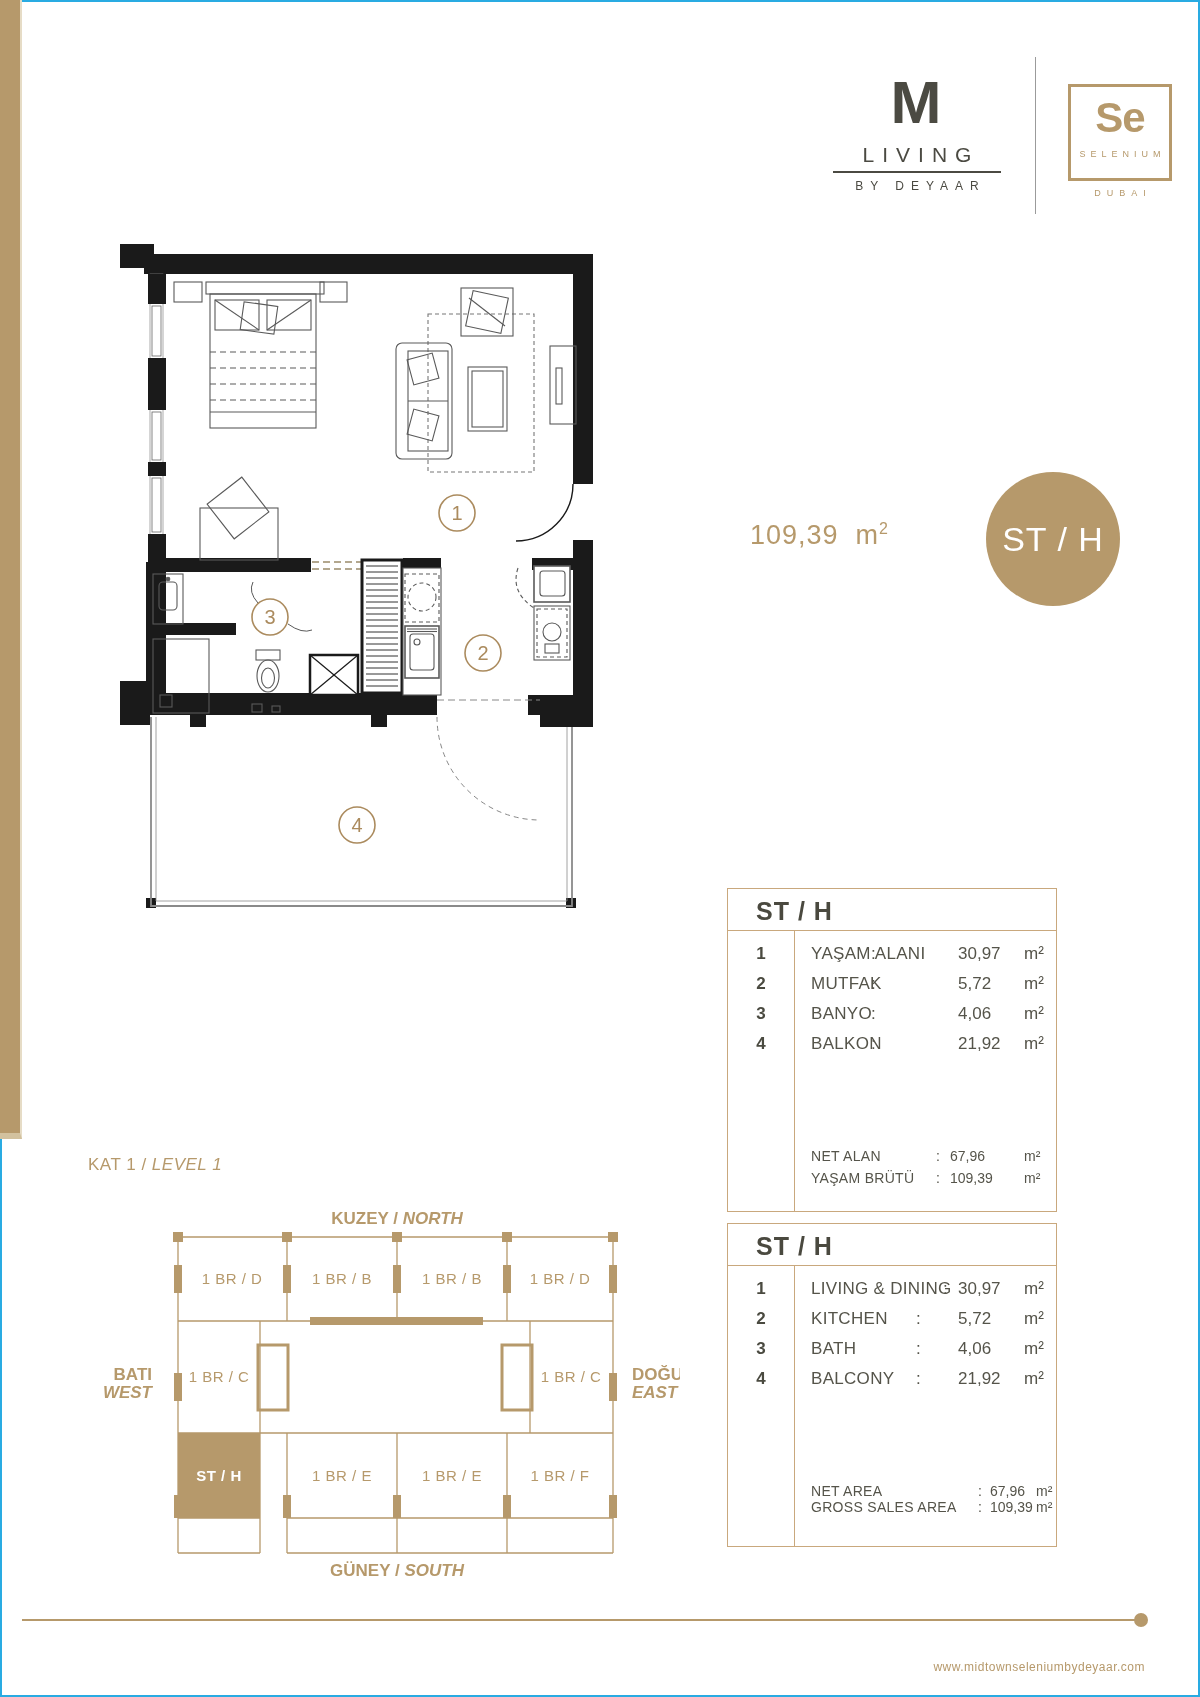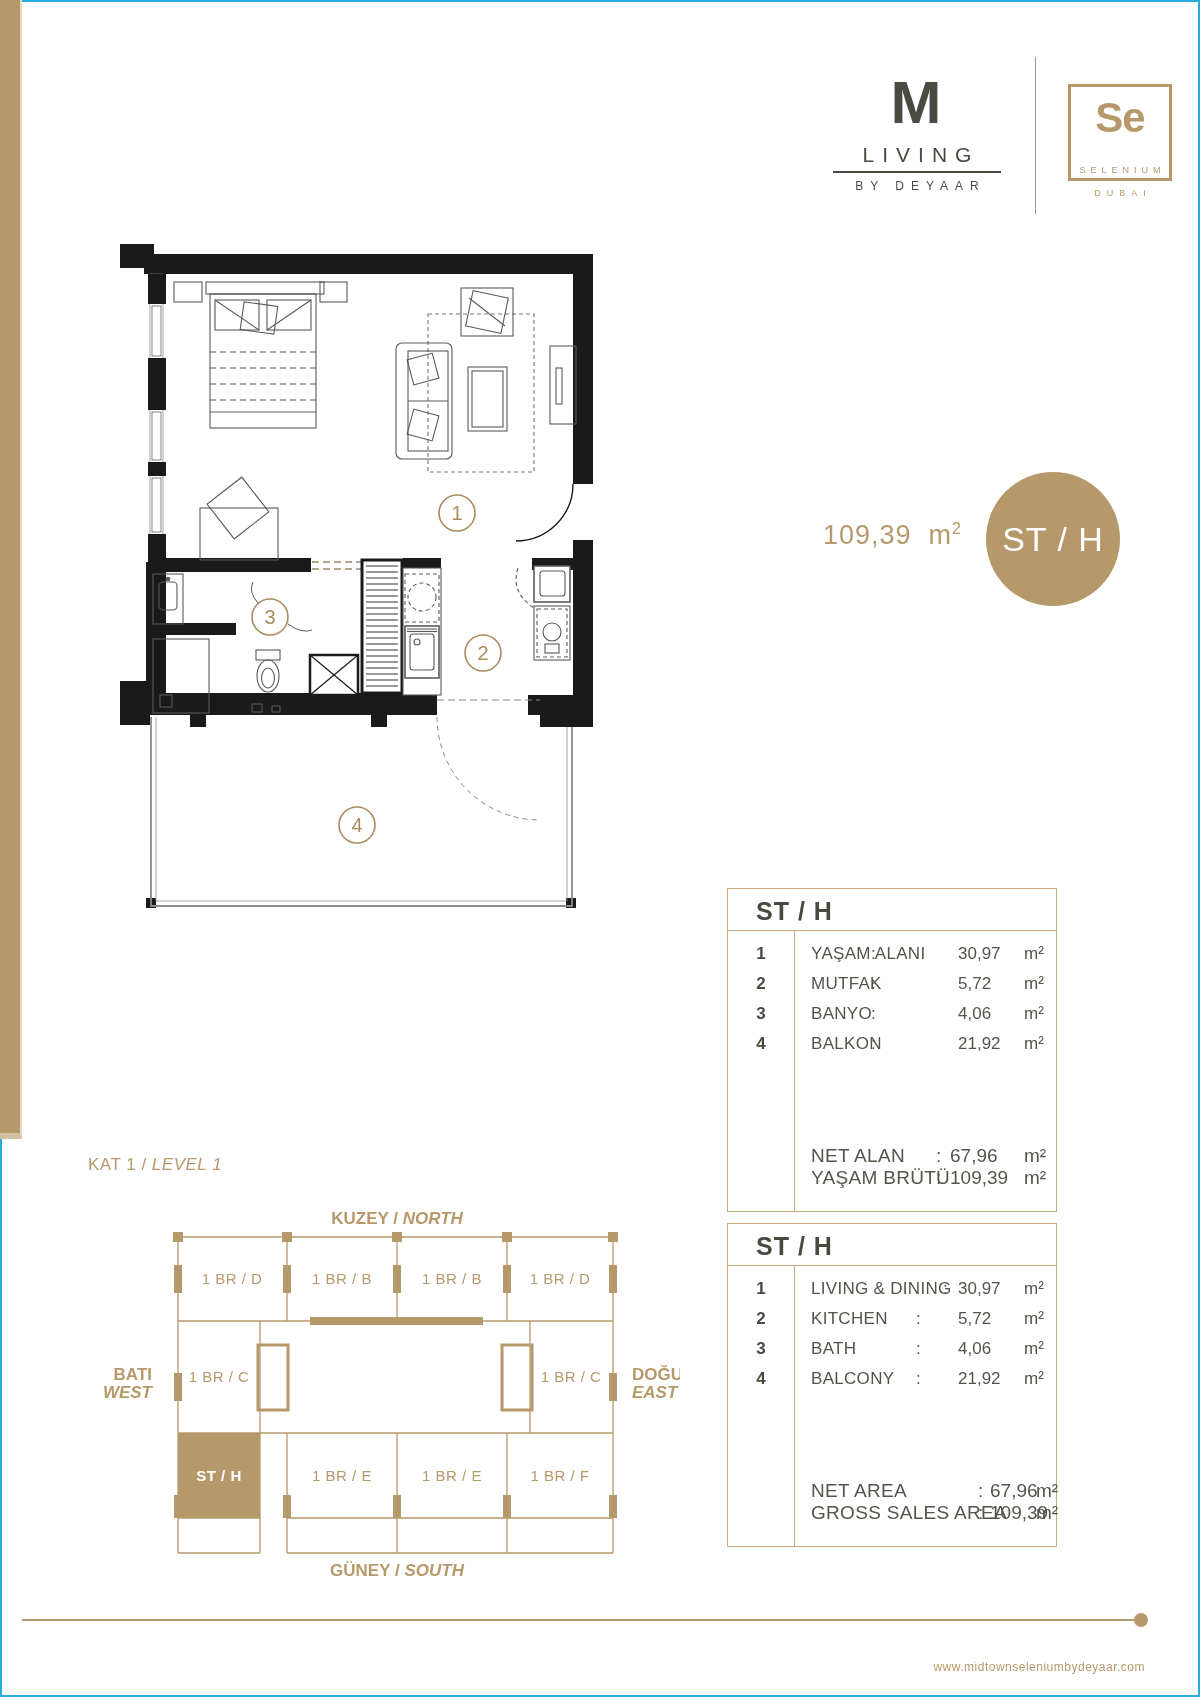--- a/index.html
+++ b/index.html
@@ -8,33 +8,33 @@
   .gold-bar{position:absolute;left:0;top:0;width:20px;height:1133px;background:#b6996b;border-right:2px solid #e6dcc6;border-bottom:6px solid #d2c19e;z-index:60;}
   .abs{position:absolute;}
   
   .mid-mark{position:absolute;left:886px;top:70px;width:60px;height:66px;font-size:60px;font-weight:bold;color:#4b4a42;text-align:center;line-height:66px;transform:scaleX(1.02);}
   .mid-name{position:absolute;left:826px;top:143px;width:182px;text-align:center;font-size:21px;letter-spacing:8px;color:#4b4a42;text-indent:8px;}
   .mid-rule{position:absolute;left:833px;top:171px;width:168px;height:2px;background:#4b4a42;}
   .mid-sub{position:absolute;left:826px;top:179px;width:182px;text-align:center;font-size:12px;letter-spacing:7px;color:#4b4a42;text-indent:7px;}
   .logo-divider{position:absolute;left:1035px;top:57px;width:1px;height:157px;background:#9b9b9b;}
   .se-box{position:absolute;left:1068px;top:84px;width:104px;height:97px;border:3px solid #b6996b;box-sizing:border-box;text-align:center;}
   .se-mark{font-size:42px;font-weight:bold;color:#b6996b;line-height:62px;letter-spacing:-1px;}
-  .se-name{font-size:9px;letter-spacing:5px;color:#b6996b;margin-top:16px;text-indent:5px;}
+  .se-name{font-size:9px;letter-spacing:5px;color:#b6996b;margin-top:0;text-indent:5px;}
   .se-city{position:absolute;left:1068px;top:188px;width:104px;text-align:center;font-size:9px;letter-spacing:6px;color:#b6996b;text-indent:6px;}
   
-  .area-text{position:absolute;left:750px;top:520px;width:212px;text-align:right;font-size:27px;color:#b6996b;letter-spacing:1px;}
+  .area-text{position:absolute;left:750px;top:520px;width:212px;text-align:left;font-size:27px;color:#b6996b;letter-spacing:1px;}
   .area-text sup{font-size:16px;}
   .unit-circle{position:absolute;left:986px;top:472px;width:134px;height:134px;border-radius:50%;background:#b6996b;color:#fff;font-size:34px;letter-spacing:1px;display:flex;align-items:center;justify-content:center;}
   
   .itable{position:absolute;left:727px;width:330px;height:324px;border:1px solid #c9a87d;box-sizing:border-box;color:#55544a;}
   .it-head{position:absolute;left:0;top:0;right:0;height:41px;border-bottom:1px solid #c9a87d;font-size:25px;font-weight:bold;color:#4a493f;line-height:44px;padding-left:28px;letter-spacing:1px;}
   .it-body{position:absolute;left:0;top:41px;right:0;bottom:0;}
   .it-vline{position:absolute;left:66px;top:0;bottom:0;width:1px;background:#c9a87d;}
   .irow{position:absolute;left:0;right:0;height:30px;line-height:30px;font-size:17px;}
-  .trow{position:absolute;left:0;right:0;height:22px;line-height:22px;font-size:19px;}
+  .trow{position:absolute;left:0;right:0;height:22px;line-height:22px;font-size:14px;}
   .irow span,.trow span{position:absolute;white-space:nowrap;}
   .n{left:0;width:66px;text-align:center;font-weight:bold;color:#4a4a40;}
   .lb{left:83px;letter-spacing:0.3px;}
   .un{left:296px;}
   
   .level-label{position:absolute;left:88px;top:1155px;font-size:17px;color:#b6996b;letter-spacing:0.5px;}
   .level-label .it{font-style:italic;}
   .foot-line{position:absolute;left:22px;top:1619px;width:1114px;height:2px;background:#b6996b;}
   .foot-dot{position:absolute;left:1134px;top:1613px;width:14px;height:14px;border-radius:50%;background:#b6996b;}
   .website{position:absolute;right:55px;top:1640px;font-size:12px;color:#b6996b;letter-spacing:0.5px;margin-top:20px;}
@@ -308,21 +308,21 @@
           <span style="left:188px;">:</span>
           <span style="left:230px;">21,92</span>
           <span class="un">m²</span>
         </div>
       <div class="trow" style="top:215px;">
           <span class="lb">NET AREA</span>
           <span style="left:250px;">:</span>
           <span style="left:262px;">67,96</span>
           <span style="left:308px;">m²</span>
         </div>
-      <div class="trow" style="top:237px;">
+      <div class="trow" style="top:231px;">
           <span class="lb">GROSS SALES AREA</span>
           <span style="left:250px;">:</span>
           <span style="left:262px;">109,39</span>
           <span style="left:308px;">m²</span>
         </div>
     </div>
   </div>
 
   <div class="level-label"><span>KAT 1</span><span> / </span><span class="it">LEVEL 1</span></div>
 

